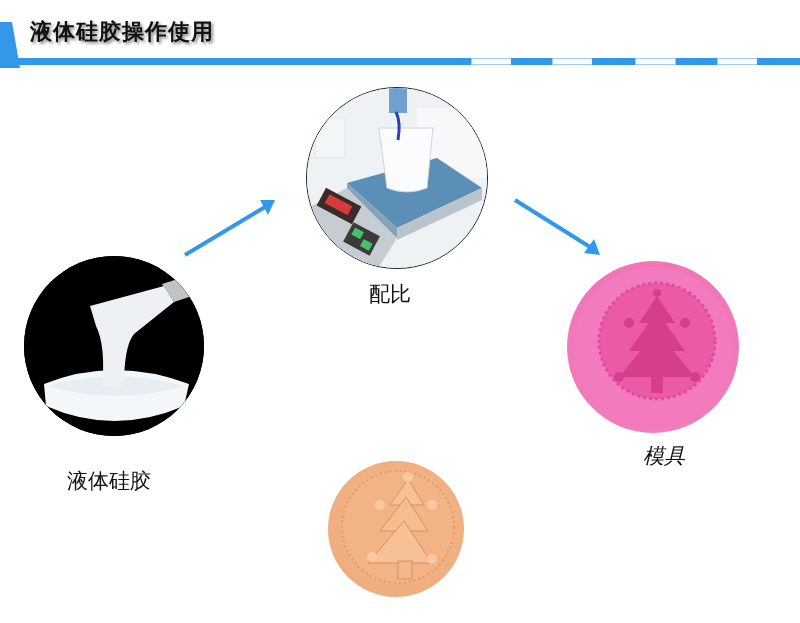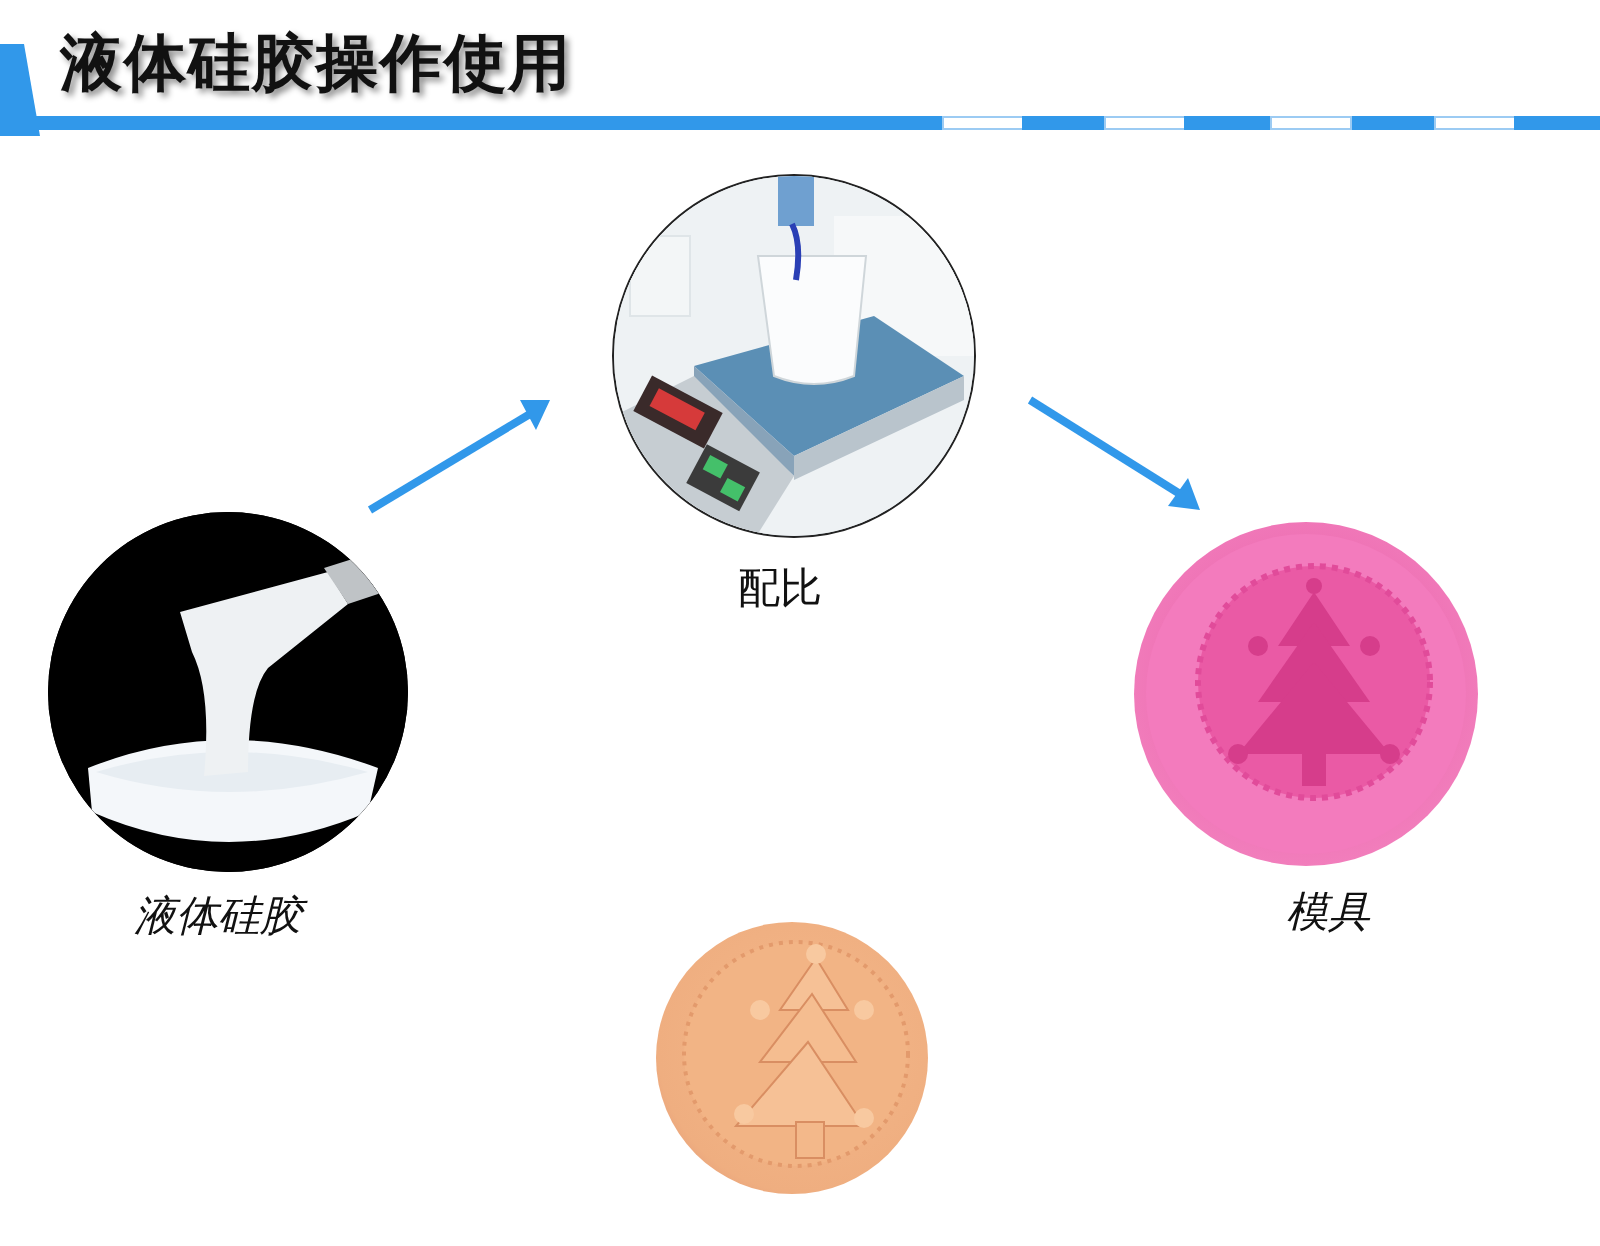--- a/index.html
+++ b/index.html
@@ -1,19 +1,19 @@
 <!DOCTYPE html>
 <html><head>
 <meta charset="utf-8">
 <style>
   html, body { margin: 0; padding: 0; }
   body { width: 800px; height: 623px; background: #ffffff; position: relative; overflow: hidden; font-family: "DejaVu Sans", "Liberation Sans", sans-serif; }
   .header { position: absolute; left: 0; top: 0; width: 800px; height: 75px; }
   .header-tab { position: absolute; left: 0; top: 22px; width: 20px; height: 46px; background: #3198ea; clip-path: polygon(0 0, 60% 0, 100% 100%, 0 100%); }
-  .header-title { position: absolute; left: 30px; top: 12px; font-size: 31px; font-weight: bold; color: #111; letter-spacing: 1px; text-shadow: 2px 2px 3px rgba(0,0,0,0.45); line-height: 40px; }
+  .header-title { position: absolute; left: 30px; top: 12px; font-size: 22px; font-weight: bold; color: #111; letter-spacing: 1px; text-shadow: 2px 2px 3px rgba(0,0,0,0.45); line-height: 40px; }
   .header-bar { position: absolute; left: 18px; top: 58px; width: 454px; height: 7px; background: #3198ea; }
   .dash { position: absolute; top: 58px; height: 7px; box-sizing: border-box; }
   .dash.solid { background: #3198ea; }
   .dash.hollow { background: #fff; border: 1px solid #9ccbf3; }
   .circle { position: absolute; border-radius: 50%; overflow: hidden; }
   .label { position: absolute; font-size: 21px; color: #111; white-space: nowrap; }
   .arrow { position: absolute; }
 </style>
 </head>
 <body>
@@ -55,21 +55,21 @@
 
 <div class="circle" style="left:24px;top:256px;width:180px;height:180px;background:#000;">
   <svg width="180" height="180" viewBox="0 0 180 180">
     <rect width="180" height="180" fill="#000"></rect>
     <path d="M20 128 Q90 100 165 128 L160 150 Q90 180 22 150 Z" fill="#f4f7fa"></path>
     <path d="M24 130 Q90 110 160 130 Q90 150 24 130 Z" fill="#e7edf2"></path>
     <path d="M66 50 L140 30 L150 46 L110 78 Q100 90 100 130 L78 132 Q82 90 72 70 Z" fill="#eef1f3"></path>
     <path d="M138 28 L176 16 L180 36 L150 46 Z" fill="#bfc3c6"></path>
   </svg>
 </div>
-<div class="label" style="left:67px;top:444px;font-style:italic;">液体硅胶</div>
+<div class="label" style="left:67px;top:467px;">液体硅胶</div>
 
 <div class="circle" style="left:567px;top:261px;width:172px;height:172px;background:radial-gradient(circle at 50% 45%,#f06db0 0%,#ef74b6 55%,#f58bc4 100%);">
   <svg width="172" height="172" viewBox="0 0 172 172">
     <circle cx="86" cy="86" r="80" fill="#f37bbd"></circle>
     <circle cx="90" cy="80" r="58" fill="#ea5aa5" stroke="#e14b9a" stroke-width="3" stroke-dasharray="3 3"></circle>
     <polygon points="90,35 72,62 108,62" fill="#d63d8b"></polygon>
     <polygon points="90,50 62,90 118,90" fill="#d63d8b"></polygon>
     <polygon points="90,70 52,116 128,116" fill="#d63d8b"></polygon>
     <rect x="84" y="116" width="12" height="16" fill="#d63d8b"></rect>
     <circle cx="90" cy="32" r="4" fill="#d63d8b"></circle>

